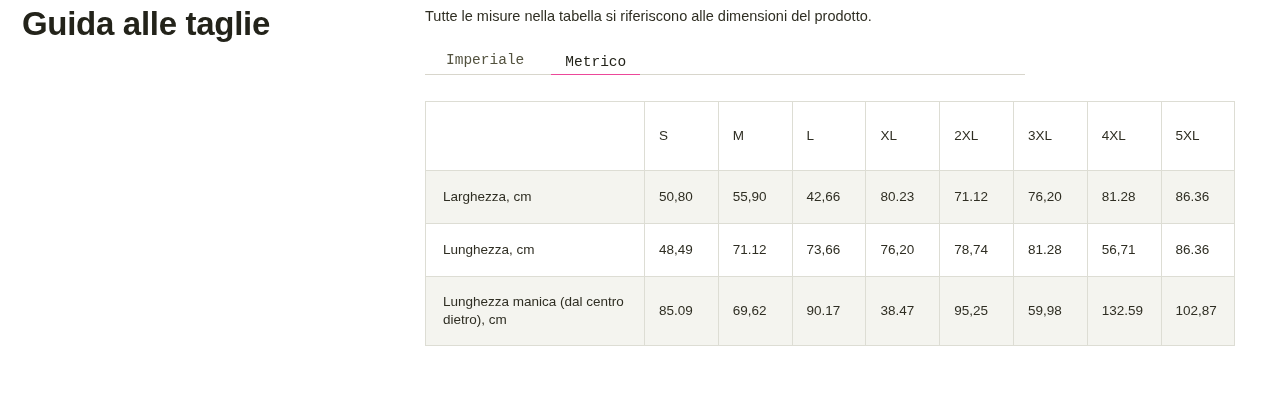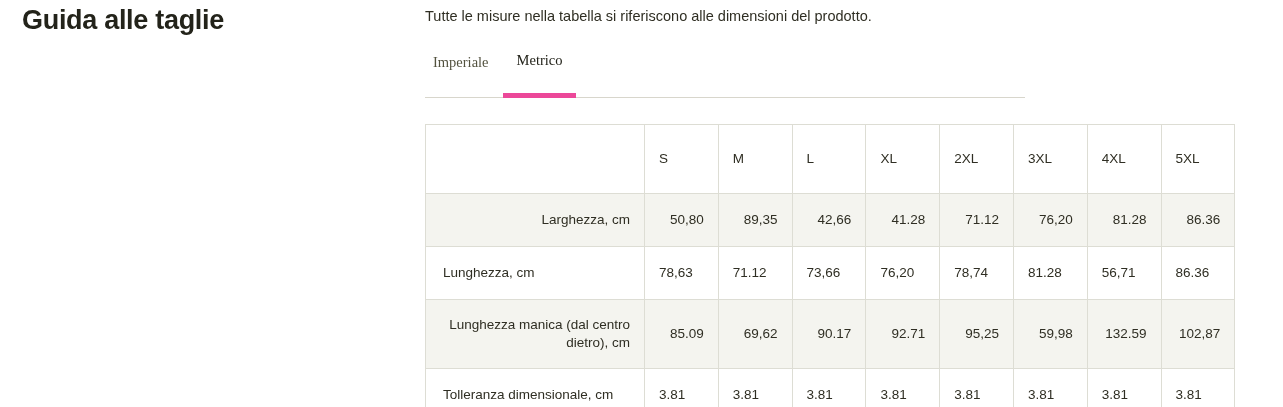--- a/index.html
+++ b/index.html
@@ -19,21 +19,21 @@
     width: 1283px;
     height: 407px;
   }
   .title-col {
     position: absolute;
     left: 22px;
     top: 4px;
     width: 390px;
   }
   .page-title {
-    font-size: 27px;
+    font-size: 33px;
     font-weight: bold;
     letter-spacing: -0.3px;
     color: #23231a;
     line-height: 1.2;
     margin: 0;
   }
   .content-col {
     position: absolute;
     left: 425px;
     top: 6px;
@@ -48,36 +48,37 @@
   .tabs {
     display: flex;
     align-items: flex-end;
     border-bottom: 1px solid #d8d6cc;
     margin-bottom: 26px;
     width: 600px;
   }
   .tab {
     font-size: 14.5px;
     color: #53523f;
-    padding: 4px 14px 24px 14px;
+    padding: 4px 14px 4px 14px;
     cursor: pointer;
     border-bottom: 3px solid transparent;
     margin-bottom: -1px;
     background: none;
     border-left: none;
     border-right: none;
     border-top: none;
-    font-family: Liberation Serif, serif;
+    font-family: Liberation Mono, monospace;
+    margin-left: 13px;
   }
   .tab:first-child {
     padding-left: 8px;
   }
   .tab.active {
     color: #23231a;
-    border-bottom: 5px solid #ec4899;
+    border-bottom: 1px solid #ec4899;
   }
   table.size-table {
     border-collapse: collapse;
     width: 810px;
     table-layout: fixed;
   }
   table.size-table th,
   table.size-table td {
     border: 1px solid #ddddd4;
     font-size: 13.5px;
@@ -94,21 +95,20 @@
   table.size-table col.size-col {
     width: 73.8px;
   }
   table.size-table thead th {
     height: 40px;
     padding-top: 14px;
     padding-bottom: 14px;
   }
   table.size-table tbody tr.shaded td {
     background: #f4f4ef;
-    text-align: right;
   }
   table.size-table tbody tr td:first-child {
     padding-left: 17px;
   }
   table.size-table tbody tr.tall td {
     height: 44px;
   }
   table.size-table tbody td {
     height: 28px;
   }
@@ -153,58 +153,47 @@
           <th>2XL</th>
           <th>3XL</th>
           <th>4XL</th>
           <th>5XL</th>
         </tr>
       </thead>
       <tbody>
         <tr class="shaded">
           <td>Larghezza, cm</td>
           <td>50,80</td>
-          <td>89,35</td>
+          <td>55,90</td>
           <td>42,66</td>
-          <td>41.28</td>
+          <td>80.23</td>
           <td>71.12</td>
           <td>76,20</td>
           <td>81.28</td>
           <td>86.36</td>
         </tr>
         <tr>
           <td>Lunghezza, cm</td>
-          <td>78,63</td>
+          <td>48,49</td>
           <td>71.12</td>
           <td>73,66</td>
           <td>76,20</td>
           <td>78,74</td>
           <td>81.28</td>
           <td>56,71</td>
           <td>86.36</td>
         </tr>
         <tr class="shaded tall">
           <td>Lunghezza manica (dal centro dietro), cm</td>
           <td>85.09</td>
           <td>69,62</td>
           <td>90.17</td>
-          <td>92.71</td>
+          <td>38.47</td>
           <td>95,25</td>
           <td>59,98</td>
           <td>132.59</td>
           <td>102,87</td>
-        </tr>
-        <tr>
-          <td>Tolleranza dimensionale, cm</td>
-          <td>3.81</td>
-          <td>3.81</td>
-          <td>3.81</td>
-          <td>3.81</td>
-          <td>3.81</td>
-          <td>3.81</td>
-          <td>3.81</td>
-          <td>3.81</td>
         </tr>
       </tbody>
     </table>
 
   </div>
 </div>
 
 </body></html>

